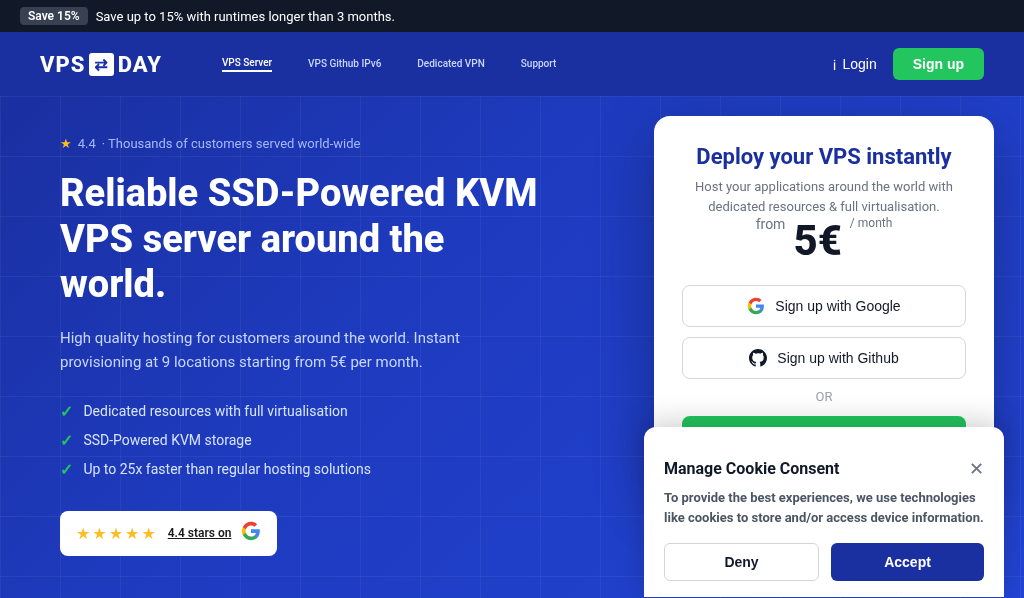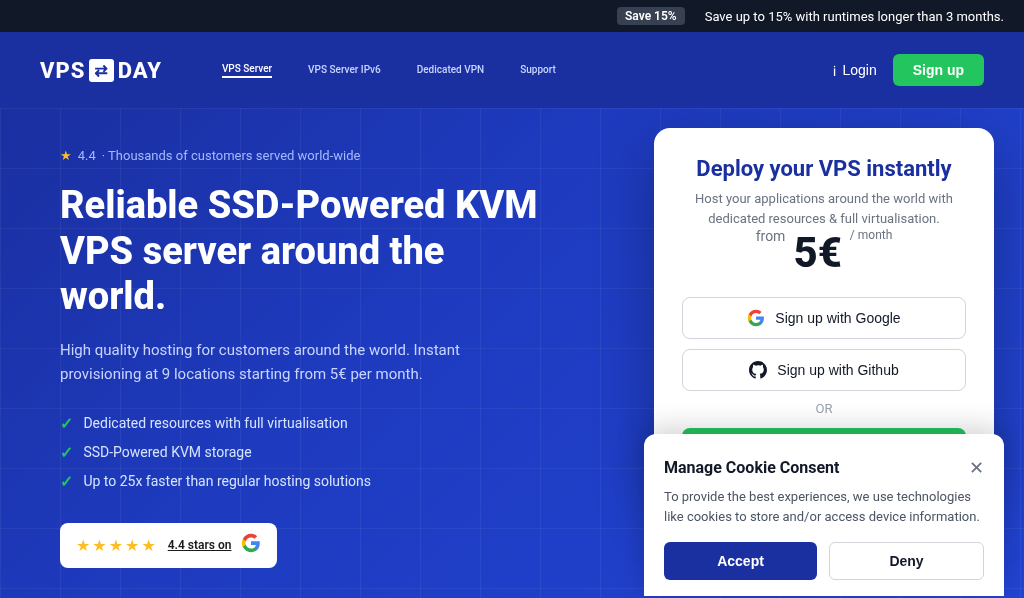--- a/index.html
+++ b/index.html
@@ -13,38 +13,38 @@
 
     
     #announcement-bar {
       background: #111827;
       color: #fff;
       text-align: center;
       font-size: 13px;
       padding: 7px 20px;
       display: flex;
       align-items: center;
-      justify-content: flex-end;
-      gap: 20px;
+      justify-content: flex-start;
+      gap: 8px;
     }
     #announcement-bar .tag {
       background: #374151;
       border-radius: 4px;
       padding: 2px 8px;
       font-size: 12px;
       font-weight: 600;
     }
 
     
     #header {
       background: #1a2fa0;
       padding: 0 40px;
       display: flex;
       align-items: center;
-      height: 76px;
+      height: 64px;
       position: relative;
       z-index: 10;
     }
     #logo {
       color: #fff;
       font-size: 22px;
       font-weight: 800;
       letter-spacing: 1px;
       display: flex;
       align-items: center;
@@ -298,26 +298,26 @@
       padding: 13px 16px;
       font-size: 15px;
       font-weight: 600;
       cursor: pointer;
       margin-top: 6px;
     }
 
     
     #cookie-consent {
       position: absolute;
-      bottom: 15px;
+      bottom: 2px;
       right: 20px;
       width: 360px;
       background: #fff;
       border-radius: 12px 12px 0 0;
-      padding: 24px 20px 16px;
+      padding: 32px 20px 16px;
       box-shadow: 0 -4px 30px rgba(0,0,0,0.2);
       z-index: 100;
     }
     #cookie-header {
       display: flex;
       align-items: center;
       justify-content: space-between;
       margin-bottom: 10px;
     }
     #cookie-title {
@@ -331,20 +331,21 @@
       font-size: 18px;
       color: #6b7280;
       cursor: pointer;
       line-height: 1;
     }
     #cookie-text {
       color: #4b5563;
       font-size: 13px;
       line-height: 1.5;
       margin-bottom: 16px;
+      font-weight: bold;
     }
     #cookie-actions {
       display: flex;
       gap: 12px;
     }
     #accept-btn {
       flex: 1;
       background: #1a2fa0;
       color: #fff;
       border: none;
@@ -375,21 +376,21 @@
 </div>
 
 <header id="header">
   <div id="logo">
     <span>VPS</span>
     <span class="logo-box">⇄</span>
     <span>DAY</span>
   </div>
   <nav id="nav">
     <a class="nav-item active">VPS Server</a>
-    <a class="nav-item">VPS Server IPv6</a>
+    <a class="nav-item">VPS Github IPv6</a>
     <a class="nav-item">Dedicated VPN</a>
     <a class="nav-item">Support</a>
   </nav>
   <div id="nav-actions">
     <button id="login-btn">
       <span>ℹ</span>
       <span>Login</span>
     </button>
     <button id="signup-btn">Sign up</button>
   </div>
@@ -462,17 +463,17 @@
     </div>
   </div>
 
   <div id="cookie-consent">
     <div id="cookie-header">
       <span id="cookie-title">Manage Cookie Consent</span>
       <button id="cookie-close">✕</button>
     </div>
     <p id="cookie-text">To provide the best experiences, we use technologies like cookies to store and/or access device information.</p>
     <div id="cookie-actions">
+      <button id="deny-btn">Deny</button>
       <button id="accept-btn">Accept</button>
-      <button id="deny-btn">Deny</button>
     </div>
   </div>
 </div>
 
 </body></html>

